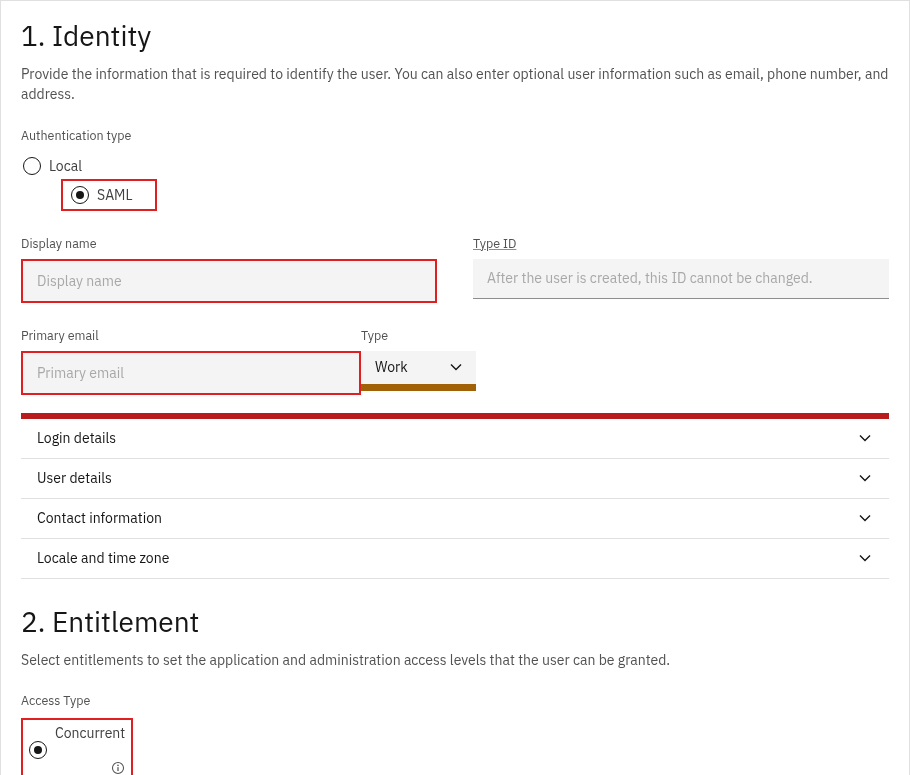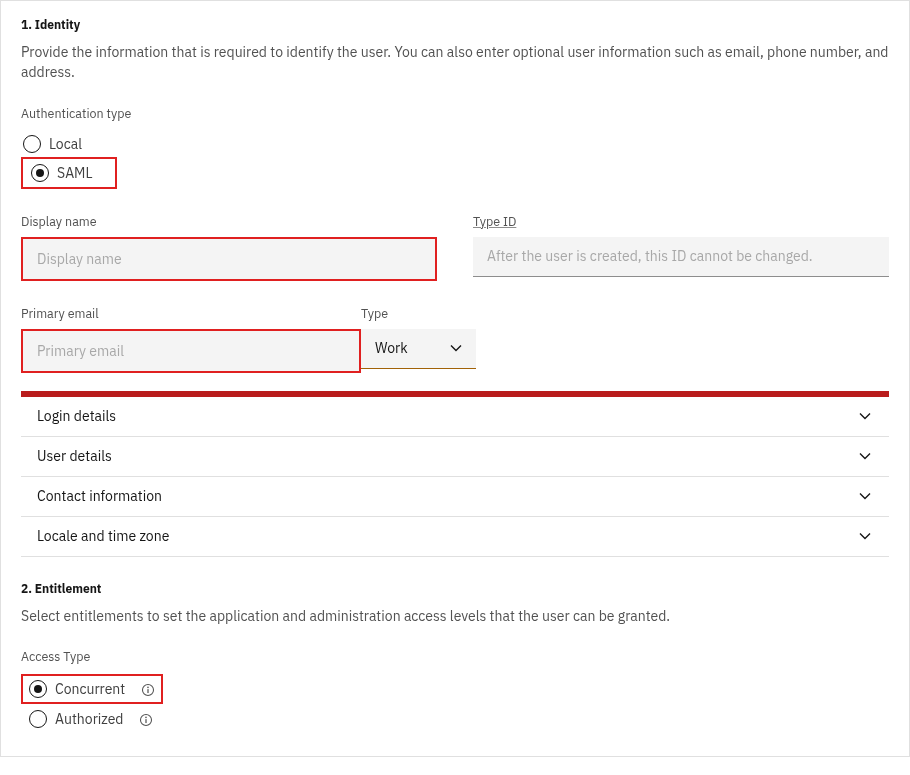--- a/index.html
+++ b/index.html
@@ -11,22 +11,22 @@
       font-family: "IBM Plex Sans", -apple-system, BlinkMacSystemFont, "Segoe UI", Helvetica, Arial, sans-serif;
       color: #161616;
       background: #fff;
       width: 910px;
     }
     .container {
       border: 1px solid #e0e0e0;
       padding: 16px 20px 24px 20px;
     }
     .section-title {
-      font-size: 12px;
-      font-weight: 700;
+      font-size: 28px;
+      font-weight: 400;
       margin-bottom: 10px;
       color: #161616;
     }
     .section-desc {
       font-size: 14px;
       color: #525252;
       line-height: 1.45;
       margin-bottom: 22px;
     }
     .group-label {
@@ -60,20 +60,21 @@
       width: 8px;
       height: 8px;
       background: #161616;
       border-radius: 50%;
     }
     .highlight-box {
       border: 2.5px solid #e02020;
       display: inline-flex;
       align-items: center;
       padding: 2px 4px 2px 2px;
+      margin-left: 40px;
     }
     .highlight-box .radio-row {
       padding: 3px 18px 3px 6px;
     }
     .two-col {
       display: flex;
       gap: 36px;
       margin-bottom: 24px;
     }
     .col {
@@ -119,21 +120,21 @@
       min-width: 0;
     }
     .type-col {
       width: 115px;
     }
     .dropdown {
       width: 100%;
       height: 40px;
       background: #f4f4f4;
       border: none;
-      border-bottom: 1px solid #a16207;
+      border-bottom: 7px solid #a16207;
       padding: 0 12px 0 14px;
       font-size: 14px;
       font-family: inherit;
       color: #161616;
       display: flex;
       align-items: center;
       justify-content: space-between;
       cursor: pointer;
     }
     .accordion {
@@ -168,22 +169,23 @@
       border: 2.5px solid #e02020;
       display: inline-block;
       padding: 0 2px 0 0;
       margin-bottom: 2px;
     }
     .access-highlight .radio-row {
       padding: 4px 4px 4px 6px;
     }
     .radio-label-with-icon {
       display: inline-flex;
-      align-items: center;
+      align-items: flex-end;
       gap: 16px;
+      flex-direction: column;
     }
   </style>
 </head>
 <body>
 
 <div class="container">
 
   <h2 class="section-title">1. Identity</h2>
   <p class="section-desc">Provide the information that is required to identify the user. You can also enter optional user information such as email, phone number, and address.</p>
 

